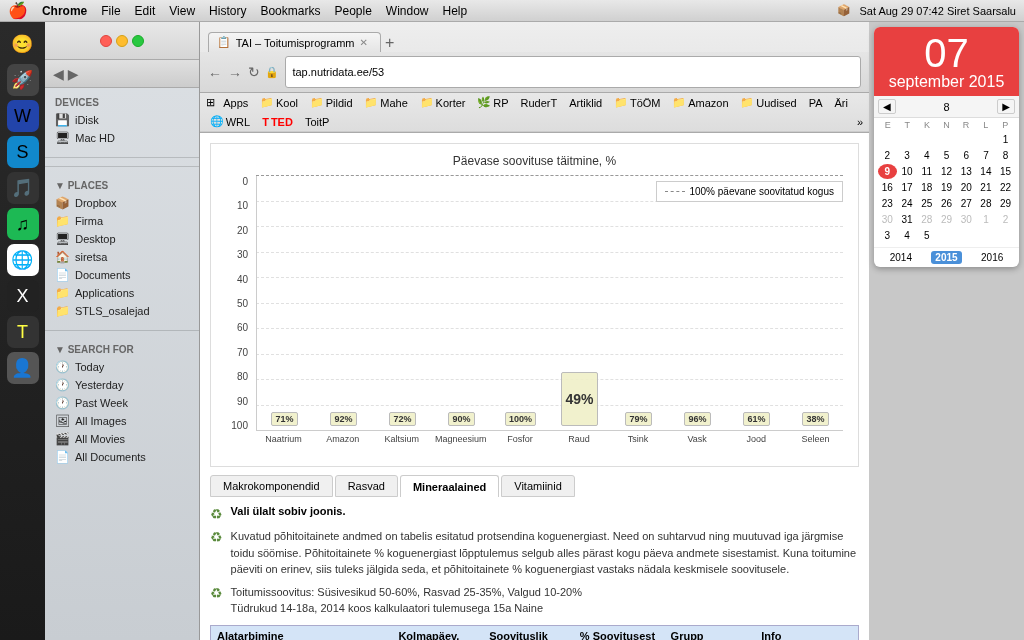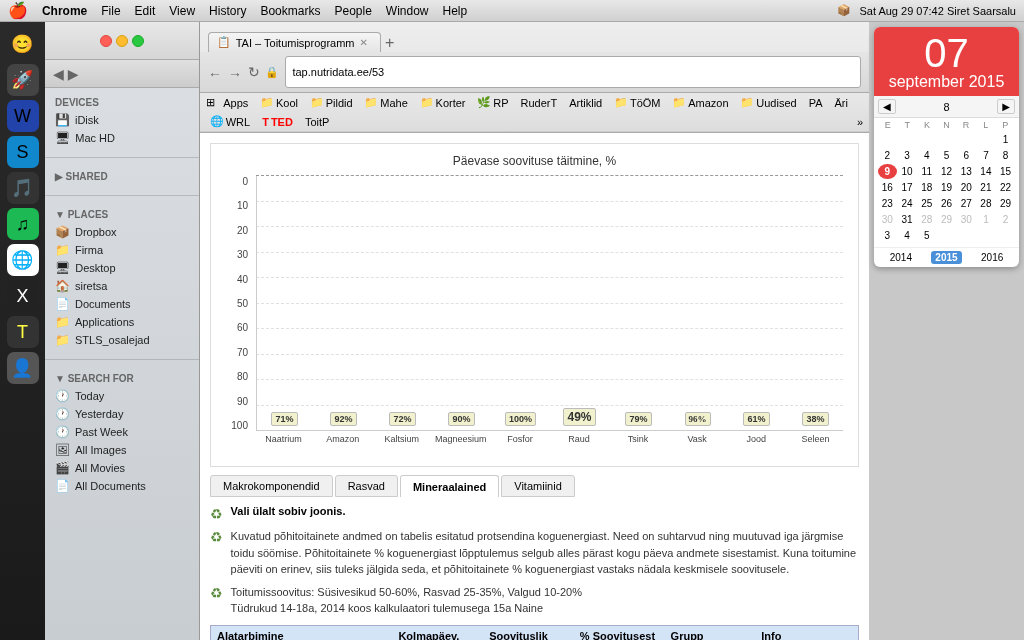--- a/index.html
+++ b/index.html
@@ -295,23 +295,20 @@
       <div class="sidebar-item">
         <span class="sidebar-icon">💾</span>
         <span>iDisk</span>
       </div>
       <div class="sidebar-item">
         <span class="sidebar-icon">🖥</span>
         <span>Mac HD</span>
       </div>
     </div>
     <div class="sidebar-divider"></div>
-    <div class="sidebar-section">
-      <div class="sidebar-header">▶ SHARED</div>
-    </div>
     <div class="sidebar-divider"></div>
     <div class="sidebar-section">
       <div class="sidebar-header">▼ PLACES</div>
       <div class="sidebar-item">
         <span class="sidebar-icon">📦</span>
         <span>Dropbox</span>
       </div>
       <div class="sidebar-item">
         <span class="sidebar-icon">📁</span>
         <span>Firma</span>
@@ -486,31 +483,31 @@
                   <span class="bar-label" style="bottom: 4px; top: auto; position: absolute; background: rgba(240, 240, 200, 0.9); border: 1px solid rgb(187, 187, 187); padding: 1px 3px; border-radius: 2px; font-size: 9px;">90%</span>
                 </div>
               </div>
               <div class="bar-group">
                 <div class="bar" style="height: 100%; background-color: rgb(136, 136, 238);">
                   <span class="bar-label" style="bottom: 4px; top: auto; position: absolute; background: rgba(240, 240, 200, 0.9); border: 1px solid rgb(187, 187, 187); padding: 1px 3px; border-radius: 2px; font-size: 9px;">100%</span>
                 </div>
               </div>
               <div class="bar-group">
                 <div class="bar" style="height: 49%; background-color: rgb(136, 170, 204);">
-                  <span class="bar-label" style="bottom: 4px; top: auto; position: absolute; background: rgba(240, 240, 200, 0.9); border: 1px solid rgb(187, 187, 187); padding: 1px 3px; border-radius: 2px; font-size: 12px;">49%</span>
+                  <span class="bar-label" style="bottom: 4px; top: auto; position: absolute; background: rgba(240, 240, 200, 0.9); border: 1px solid rgb(187, 187, 187); padding: 18px 3px; border-radius: 2px; font-size: 14px;">49%</span>
                 </div>
               </div>
               <div class="bar-group">
                 <div class="bar" style="height: 79%; background-color: rgb(102, 136, 170);">
                   <span class="bar-label" style="bottom: 4px; top: auto; position: absolute; background: rgba(240, 240, 200, 0.9); border: 1px solid rgb(187, 187, 187); padding: 1px 3px; border-radius: 2px; font-size: 9px;">79%</span>
                 </div>
               </div>
               <div class="bar-group">
                 <div class="bar" style="height: 96%; background-color: rgb(204, 170, 68);">
-                  <span class="bar-label" style="bottom: 4px; top: auto; position: absolute; background: rgba(240, 240, 200, 0.9); border: 1px solid rgb(187, 187, 187); padding: 1px 3px; border-radius: 2px; font-size: 9px; font-family: Liberation Serif, serif;">96%</span>
+                  <span class="bar-label" style="bottom: 4px; top: auto; position: absolute; background: rgba(240, 240, 200, 0.9); border: 1px solid rgb(187, 187, 187); padding: 1px 3px; border-radius: 2px; font-size: 9px;">96%</span>
                 </div>
               </div>
               <div class="bar-group">
                 <div class="bar" style="height: 61%; background-color: rgb(204, 136, 136);">
                   <span class="bar-label" style="bottom: 4px; top: auto; position: absolute; background: rgba(240, 240, 200, 0.9); border: 1px solid rgb(187, 187, 187); padding: 1px 3px; border-radius: 2px; font-size: 9px;">61%</span>
                 </div>
               </div>
               <div class="bar-group">
                 <div class="bar" style="height: 38%; background-color: rgb(204, 102, 153);">
                   <span class="bar-label" style="bottom: 4px; top: auto; position: absolute; background: rgba(240, 240, 200, 0.9); border: 1px solid rgb(187, 187, 187); padding: 1px 3px; border-radius: 2px; font-size: 9px;">38%</span>
@@ -524,20 +521,26 @@
               <div class="x-label-item">Kaltsium</div>
               <div class="x-label-item">Magneesium</div>
               <div class="x-label-item">Fosfor</div>
               <div class="x-label-item">Raud</div>
               <div class="x-label-item">Tsink</div>
               <div class="x-label-item">Vask</div>
               <div class="x-label-item">Jood</div>
               <div class="x-label-item">Seleen</div>
             </div>
 
+          <div class="chart-legend">
+            <span style="display:flex; align-items:center; gap:4px; font-size:10px">
+              <span style="display:inline-block; width:20px; height:1px; border-top:1px dashed #888"></span>
+              <span>100% päevane soovitatud kogus</span>
+            </span>
+          </div>
         </div>
       </div>
 
       <div class="tab-bar" id="tab-bar-container">
           <button class="tab-btn">Makrokomponendid</button>
           <button class="tab-btn">Rasvad</button>
           <button class="tab-btn active">Mineraalained</button>
           <button class="tab-btn">Vitamiinid</button>
         </div>
 

